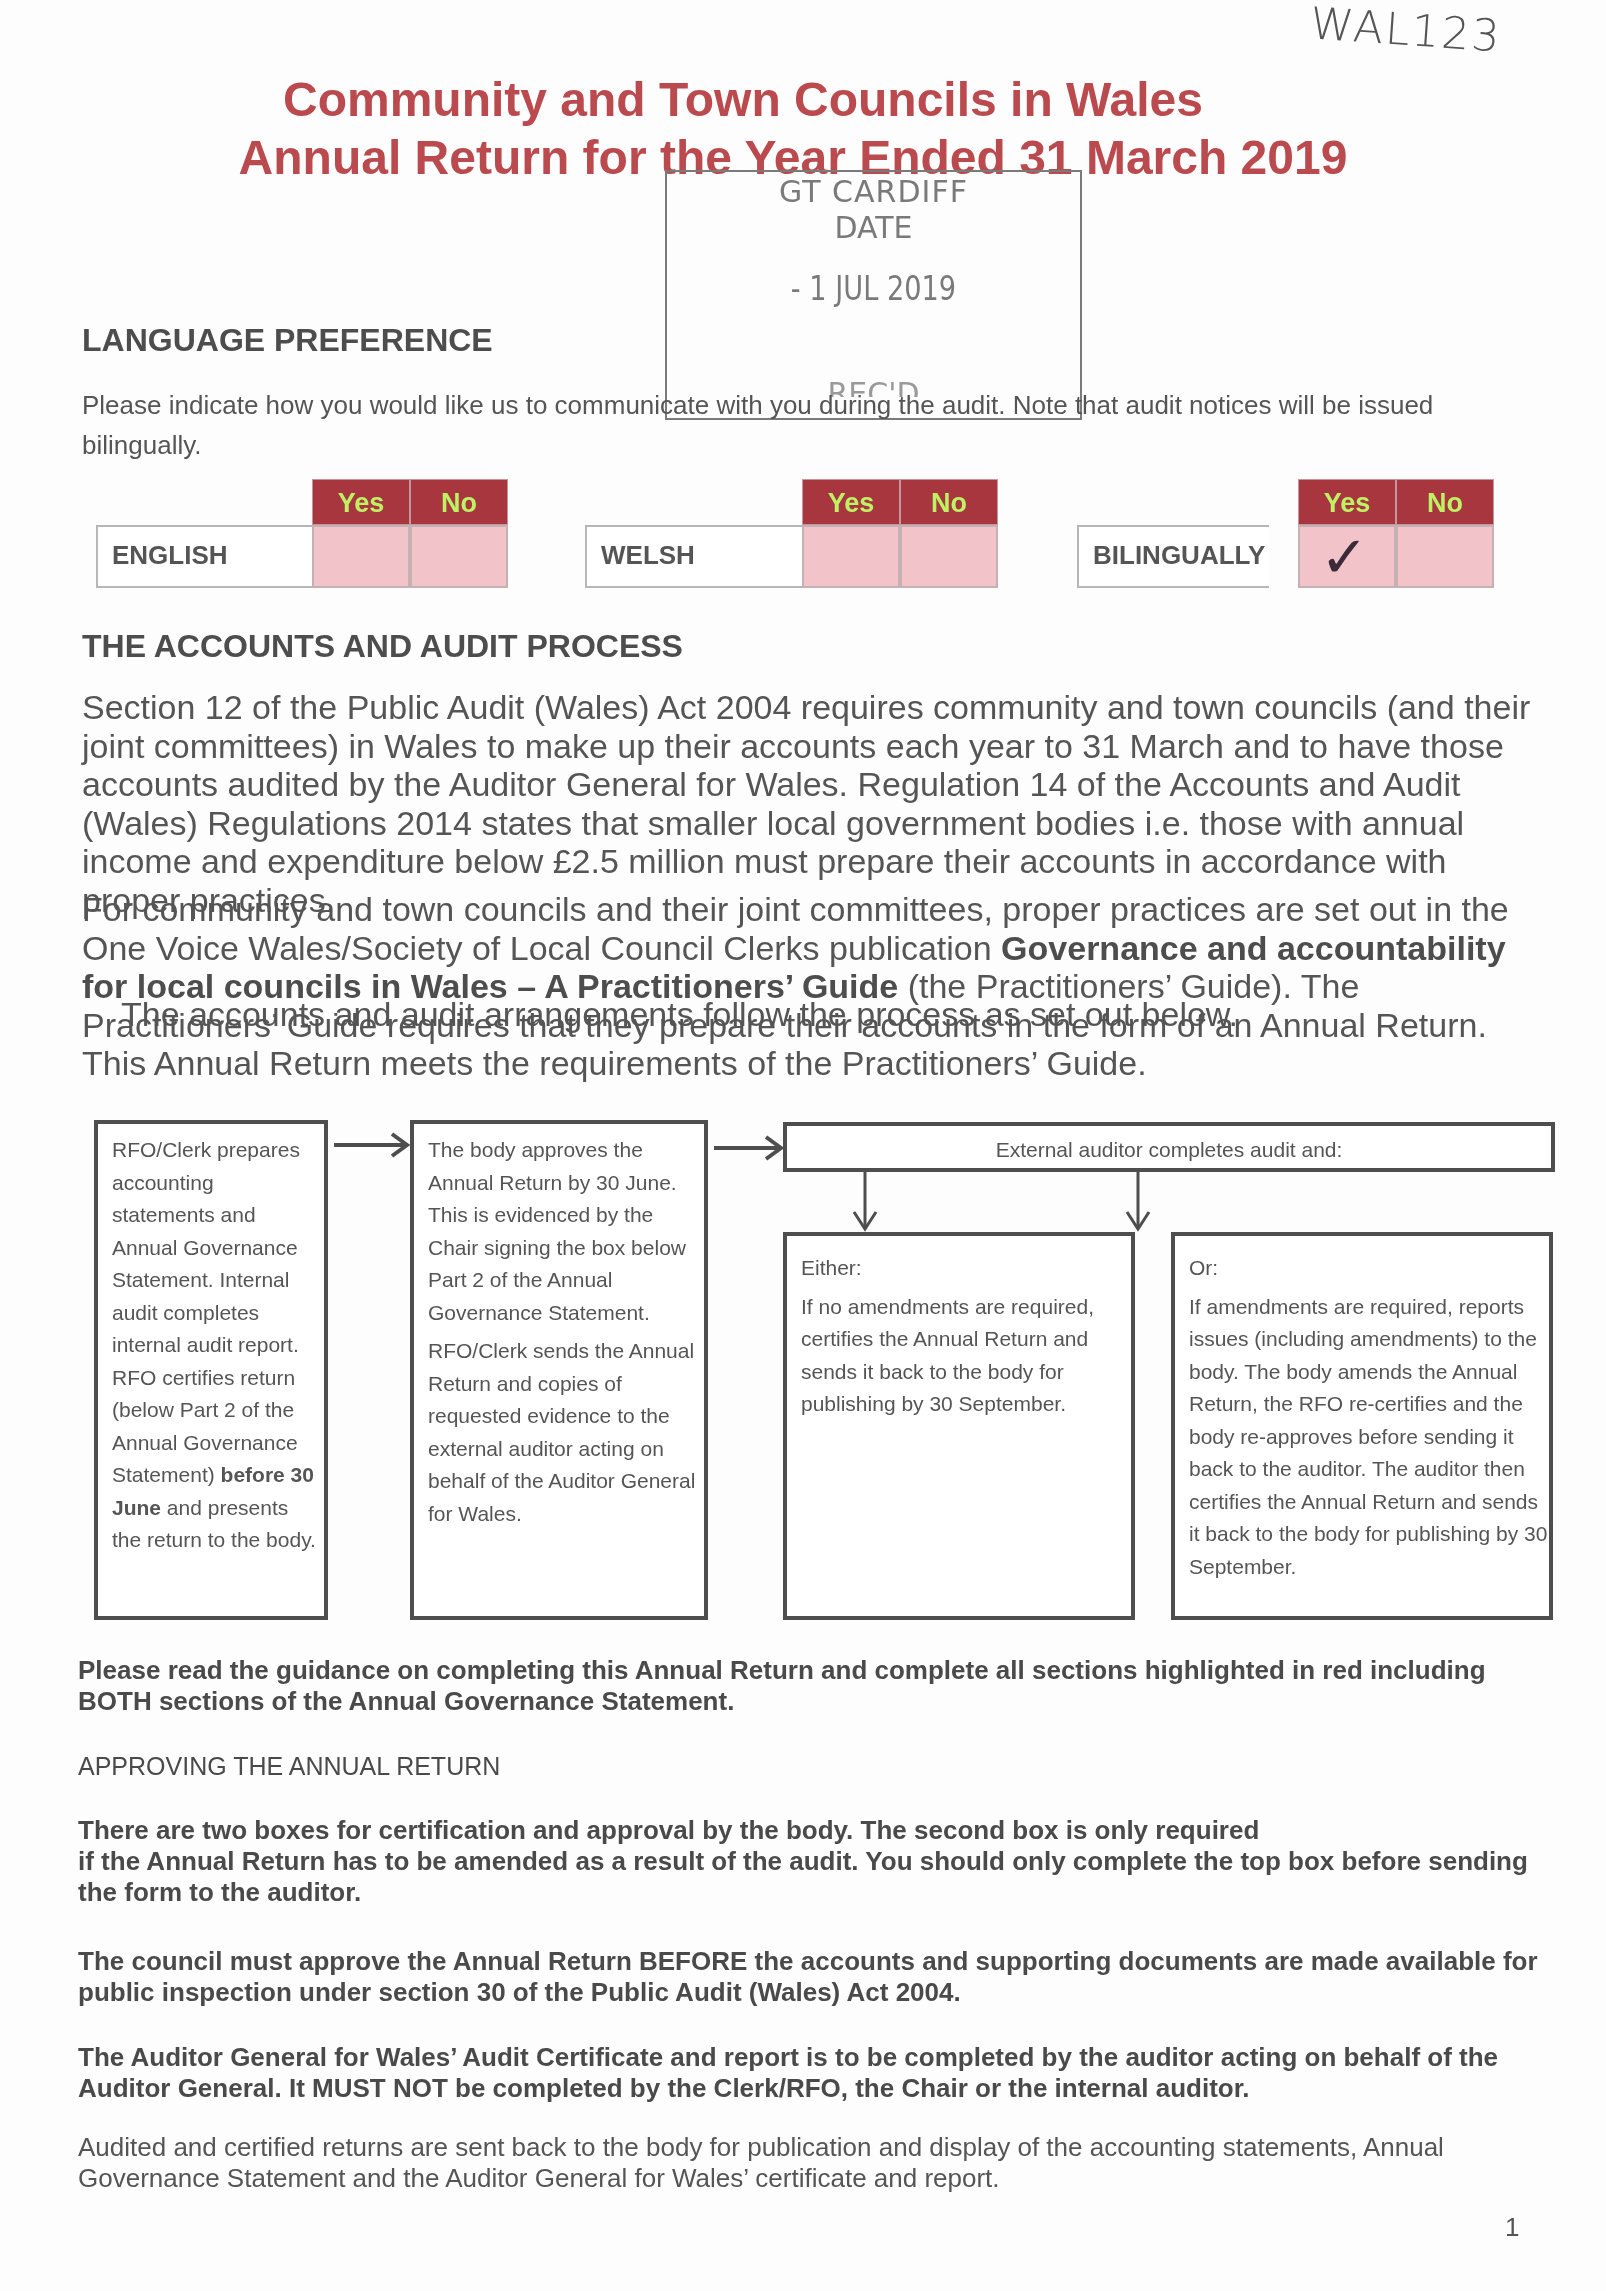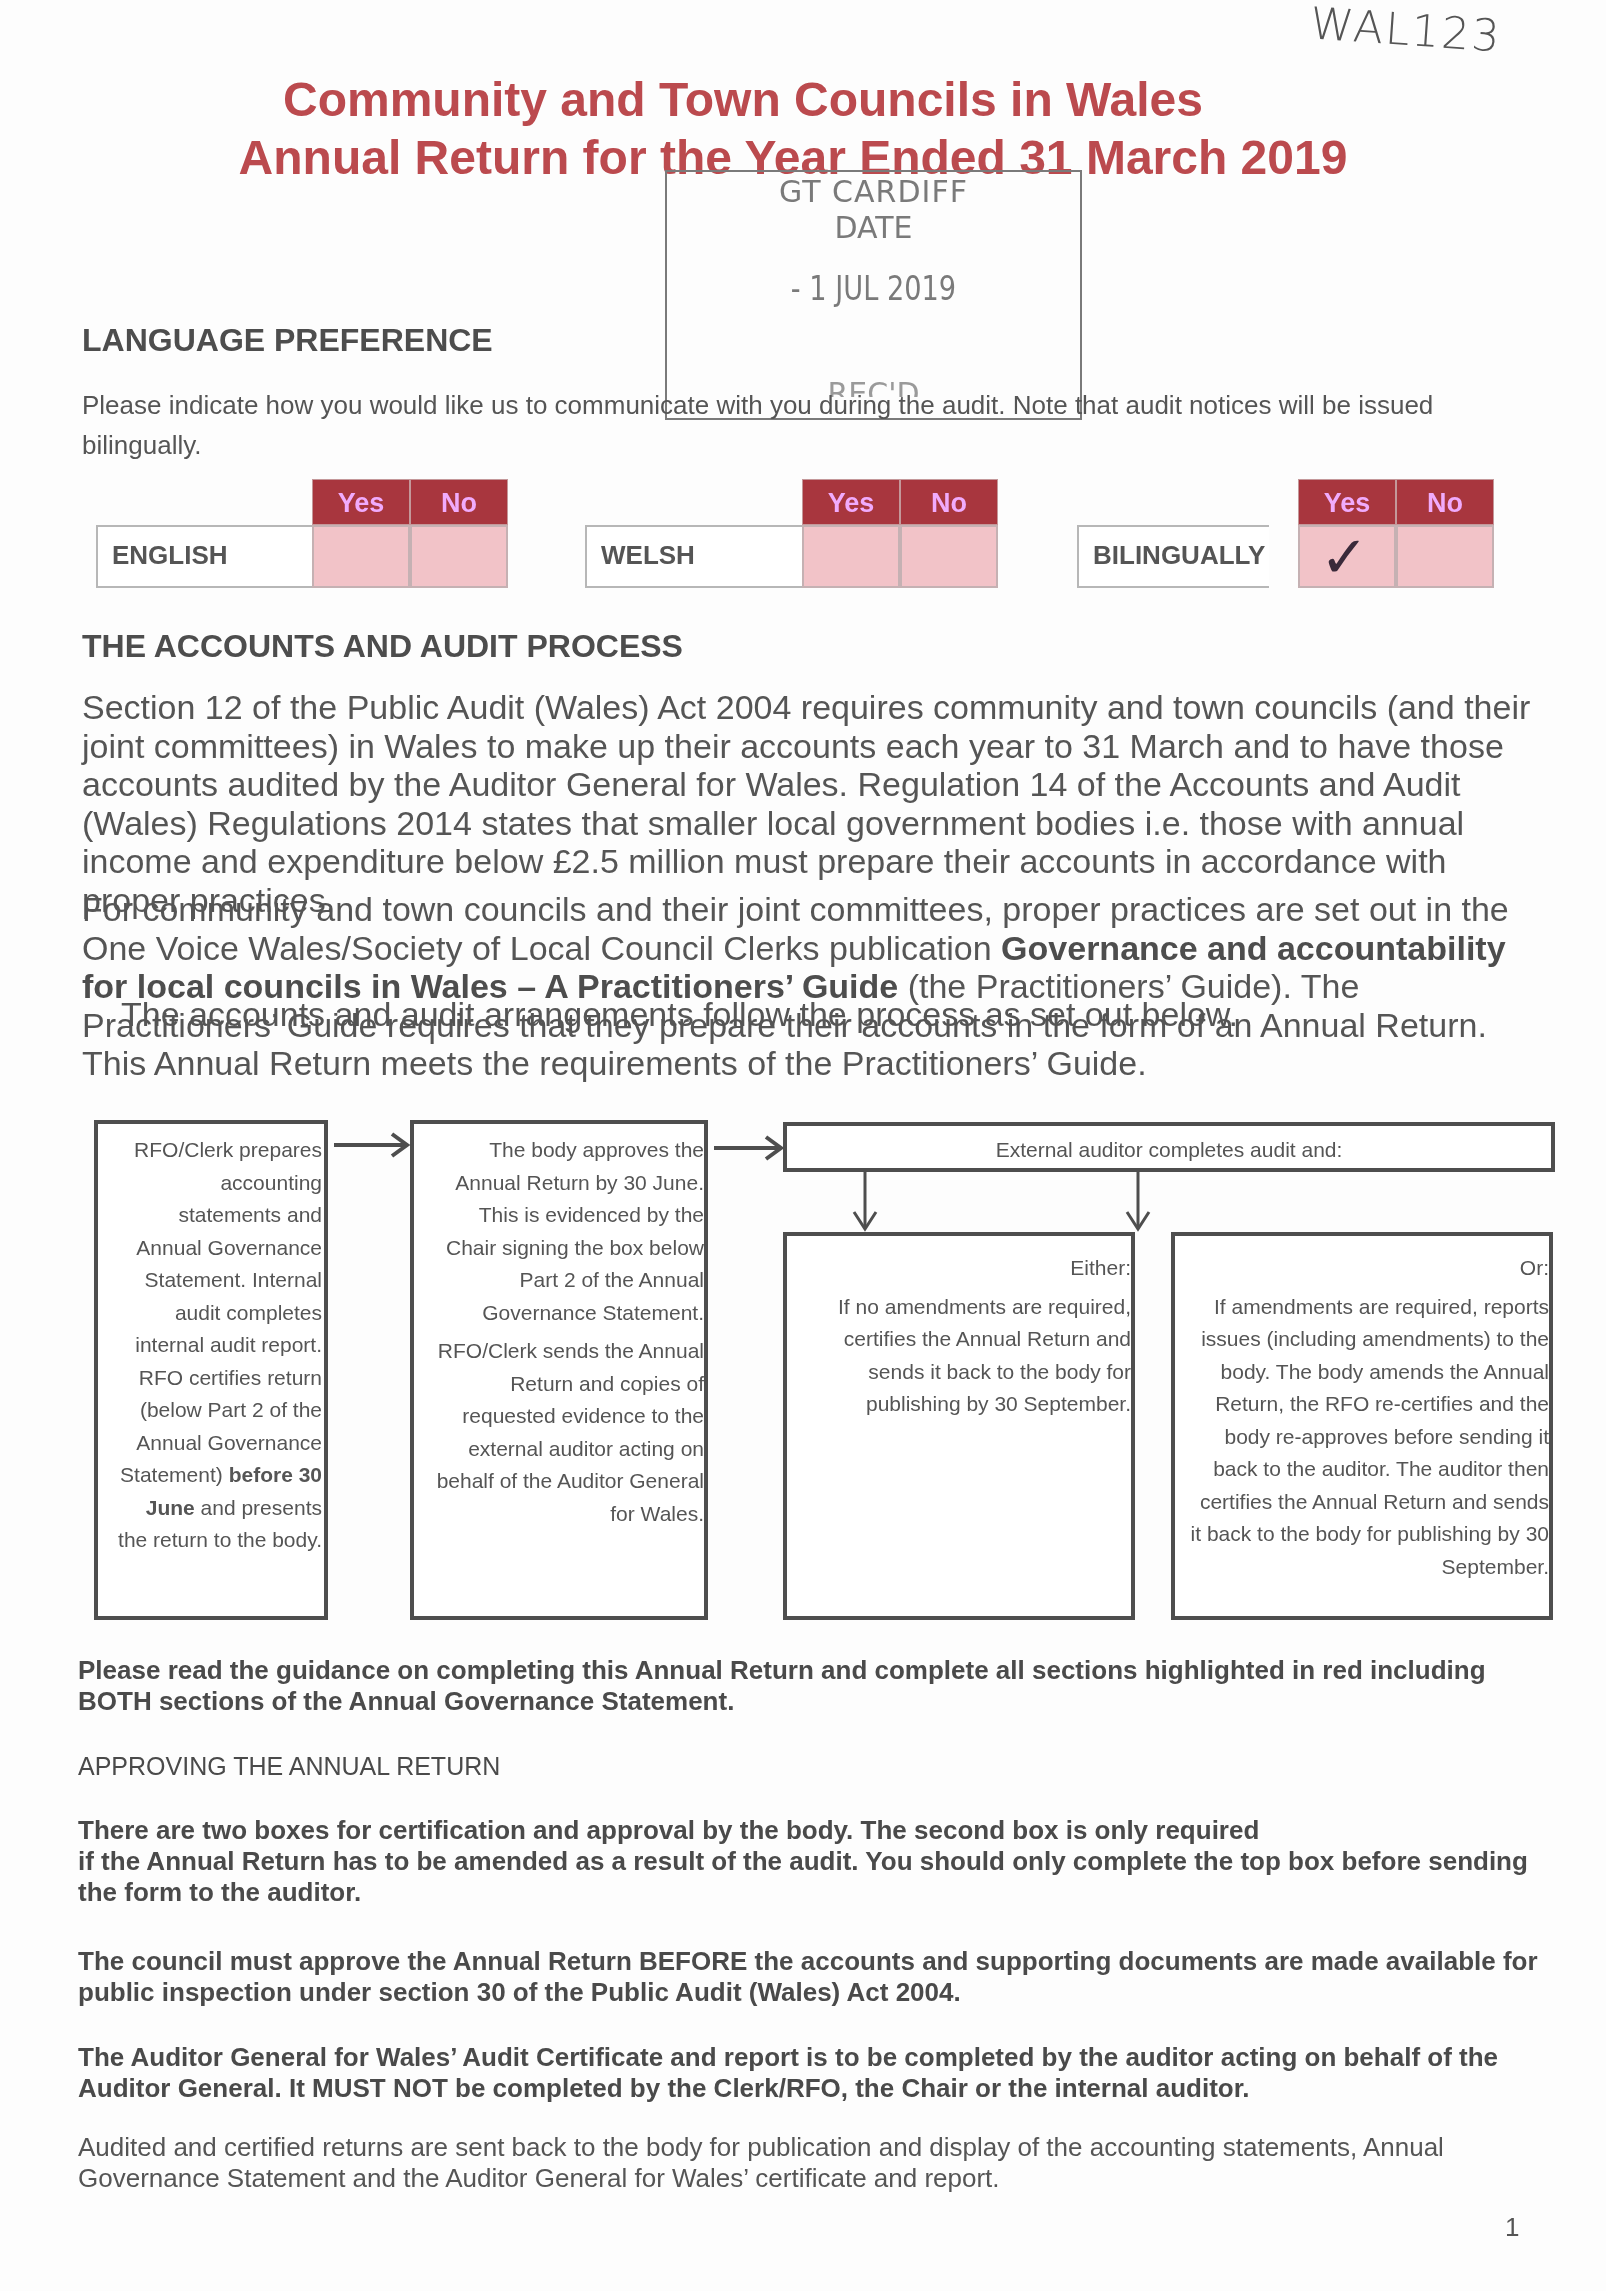--- a/index.html
+++ b/index.html
@@ -20,33 +20,33 @@
   .stamp .l3 { top: 96px; font-size: 34px; transform: scaleX(0.8); }
   .stamp .l4 { top: 204px; font-size: 30px; color: #9a9a9a; clip-path: inset(0 0 40% 0); }
   h2.sec { margin: 0; font-size: 32px; font-weight: bold; color: #4d4d4d; }
   .lp-heading { left: 82px; top: 322px; }
   .lp-text { left: 82px; top: 385px; width: 1460px; font-size: 26px; line-height: 40px; color: #555; }
   .lang { top: 479px; height: 111px; }
   .lang .label { position: absolute; left: 0; top: 46px; height: 63px; border: 2px solid #b7b7b7;
                  border-right: none; background: #fff; box-sizing: border-box; }
   .lang .label span { position: absolute; left: 14px; top: 13px; font-weight: bold; font-size: 26px; color: #555; }
   .lang .hdr { position: absolute; top: 0; width: 98px; height: 46px; background: #a8363e;
-               color: #f0abfc; font-weight: bold; font-size: 27px; text-align: center; line-height: 46px;
+               color: #bef264; font-weight: bold; font-size: 27px; text-align: center; line-height: 46px;
                box-sizing: border-box; border: 1px solid #c4989a; }
   .lang .cell { position: absolute; top: 46px; width: 98px; height: 63px; background: #f2c3c8;
                 box-sizing: border-box; border: 2px solid #c5b1b3; }
   .check { position: absolute; left: 20px; top: -4px; font-size: 58px; color: #3a2a3a; font-family: "DejaVu Sans", sans-serif; }
   .aa-heading { left: 82px; top: 628px; }
   .para { left: 82px; width: 1460px; font-size: 34px; line-height: 38.5px; color: #555; }
   .para b { color: #4d4d4d; margin-top: 18px; }
   .p1 { top: 688px; }
   .p2 { top: 890px; }
   .p3 { top: 995px; margin-left: 39px; }
   .fbox { border: 4px solid #4e4e4e; box-sizing: border-box; background: #fff; }
-  .fbox .txt { position: absolute; font-size: 21px; line-height: 32.5px; color: #555; text-align: right; }
+  .fbox .txt { position: absolute; font-size: 21px; line-height: 32.5px; color: #555; }
   .box1 { left: 94px; top: 1120px; width: 234px; height: 500px; }
   .box1 .txt { left: 14px; top: 10px; width: 210px; }
   .box2 { left: 410px; top: 1120px; width: 298px; height: 500px; }
   .box2 .txt { left: 14px; top: 10px; width: 276px; }
   .box3 { left: 783px; top: 1122px; width: 772px; height: 50px; }
   .box3 .txt { left: 0; top: 8px; width: 100%; text-align: center; }
   .box4 { left: 783px; top: 1232px; width: 352px; height: 388px; }
   .box4 .txt { left: 14px; top: 16px; width: 330px; }
   .box5 { left: 1171px; top: 1232px; width: 382px; height: 388px; }
   .box5 .txt { left: 14px; top: 16px; width: 360px; }

